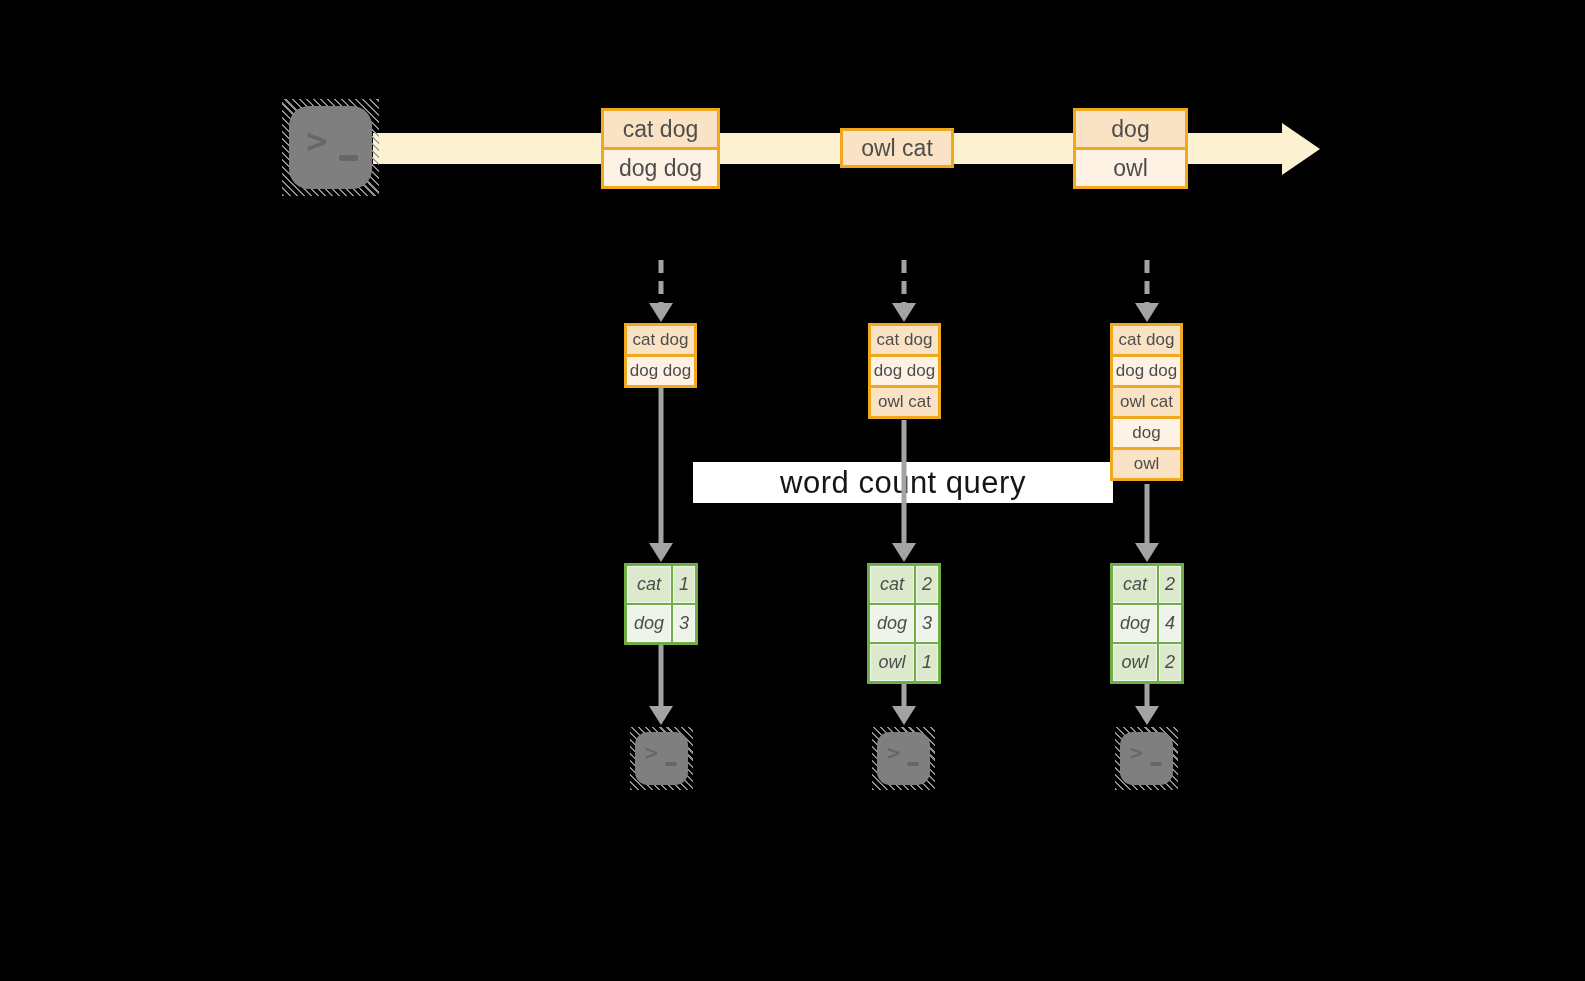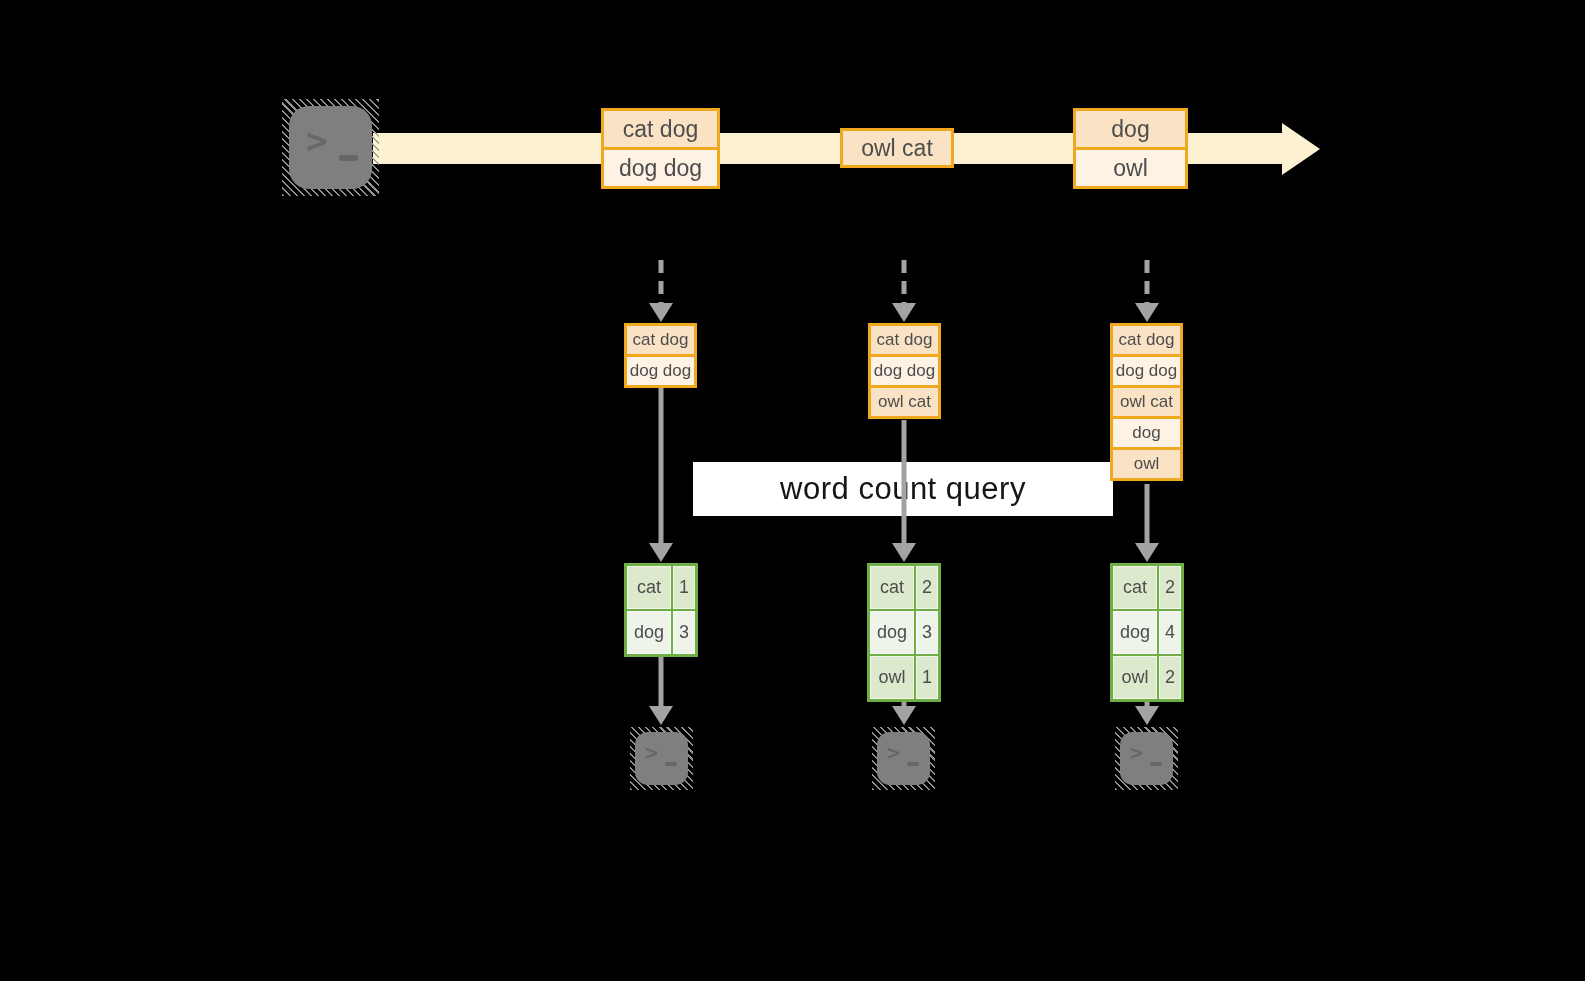--- a/index.html
+++ b/index.html
@@ -34,32 +34,33 @@
   .batch.single .ocell{height:34px;}
   .state .ocell{height:28px;font-size:17px;}
 
   
   .gtable{
     background:var(--green-border,#6FAE44);
     display:grid;grid-template-columns:44px 22px;gap:2px;padding:3px;
     box-sizing:border-box;z-index:4;
   }
   .gcell{
-    height:43px;display:flex;align-items:center;justify-content:center;
+    height:37px;display:flex;align-items:center;justify-content:center;
     font-size:18px;color:var(--cell-text,#4D4D4D);
     box-shadow:inset 0 0 0 1px rgba(255,255,255,.6);
+    font-style:italic;
   }
   .gtable .gcell:nth-child(4n+1),
   .gtable .gcell:nth-child(4n+2){background:var(--green-dark,#DCE9CD);}
   .gtable .gcell:nth-child(4n+3),
   .gtable .gcell:nth-child(4n){background:var(--green-light,#EFF4EA);}
 
   
   .banner{
-    left:693px;top:462px;width:420px;height:54px;background:var(--banner-bg,#fff);
+    left:693px;top:462px;width:420px;height:41px;background:var(--banner-bg,#fff);
     display:flex;align-items:center;justify-content:center;
     font-size:31px;color:var(--banner-text,#161616);z-index:2;letter-spacing:.5px;
   }
 
   
   .wires{left:0;top:0;z-index:3;pointer-events:none;}
 
   
   .terminal{
     z-index:4;

